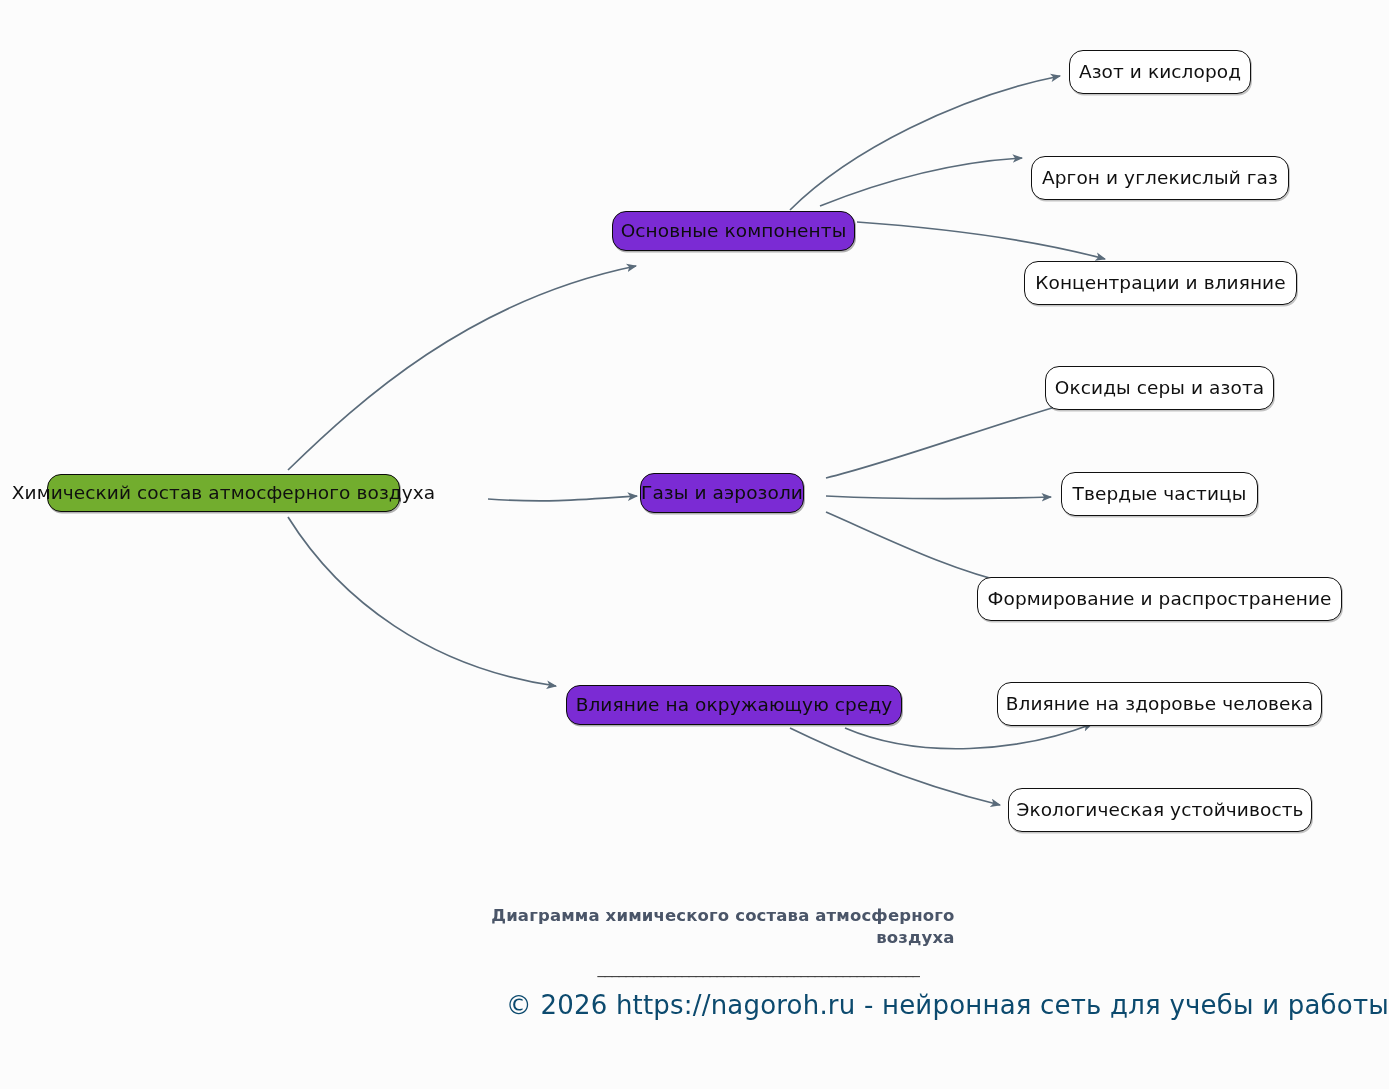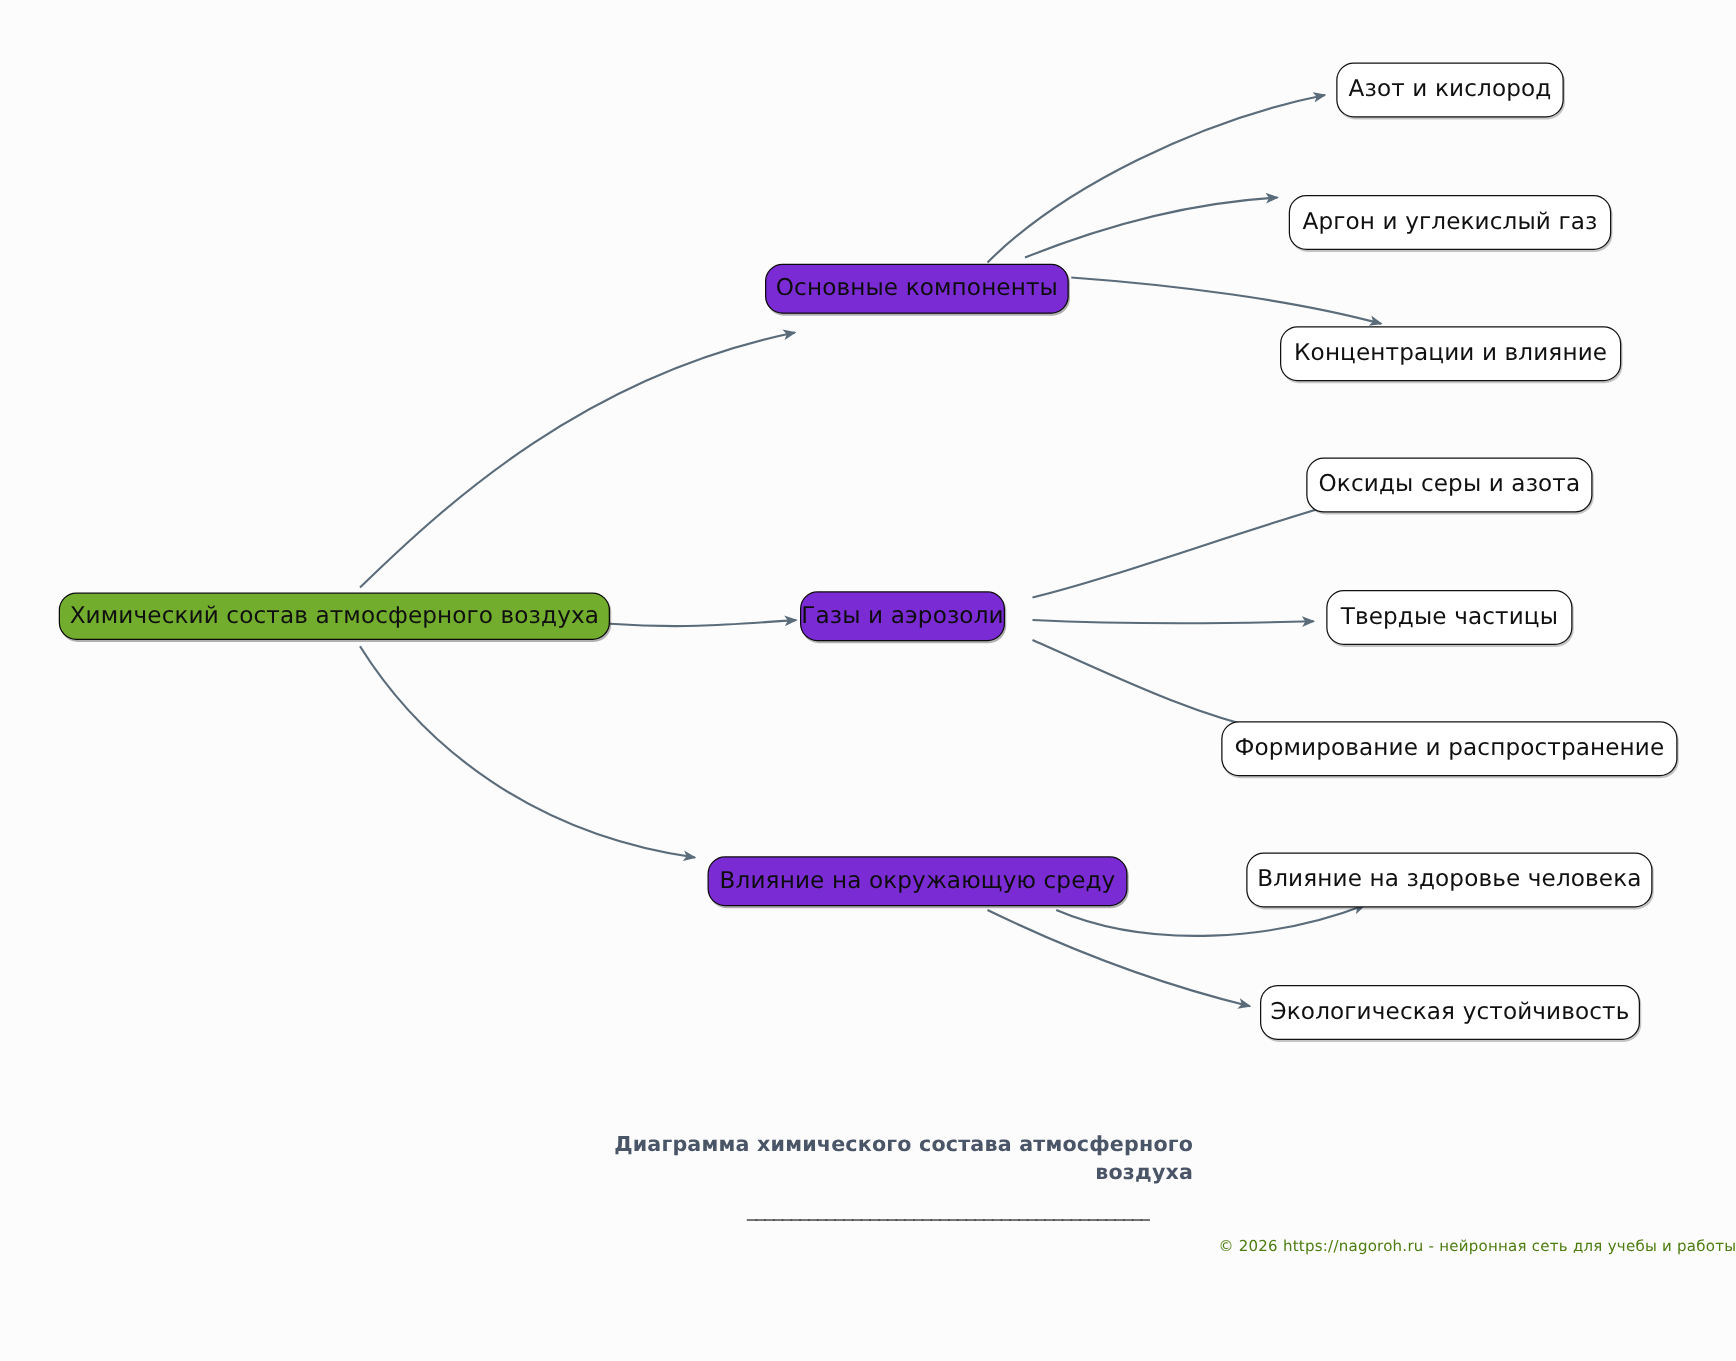--- a/index.html
+++ b/index.html
@@ -105,22 +105,22 @@
     letter-spacing: -1px;
     overflow: hidden;
     white-space: nowrap;
     width: 450px;
     margin-left: auto;
     margin-right: auto;
     height: 22px;
   }
   #footer-copyright {
     font-family: "DejaVu Sans", "Liberation Sans", sans-serif;
-    font-size: 12px;
-    color: #4d7c0f;
+    font-size: 26px;
+    color: #0c4a6e;
     margin-top: 10px;
     letter-spacing: 0.2px;
   }
 </style>
 </head>
 <body>
 
 <div id="mindmap-canvas">
 
   <svg id="edges-layer" viewBox="0 0 1389 1089" xmlns="http://www.w3.org/2000/svg">
@@ -144,21 +144,21 @@
 
       <path d="M 826,478 C 900,460 1010,418 1097,395"></path>
       <path d="M 826,496 C 910,500 980,499 1051,497"></path>
       <path d="M 826,512 C 890,540 950,570 1013,584"></path>
 
       <path d="M 845,728 C 920,760 1020,752 1092,724"></path>
       <path d="M 790,728 C 860,762 930,788 1000,805"></path>
     </g>
   </svg>
 
-  <div class="node node-root" style="left:47px; top:474px; width:441px; height:38px;">
+  <div class="node node-root" style="left:47px; top:474px; width:353px; height:38px;">
     <span class="node-label">Химический состав атмосферного воздуха</span>
   </div>
 
   <div class="node node-branch" style="left:612px; top:211px; width:243px; height:40px;">
     <span class="node-label">Основные компоненты</span>
   </div>
 
   <div class="node node-branch" style="left:640px; top:473px; width:164px; height:40px;">
     <span class="node-label">Газы и аэрозоли</span>
   </div>

